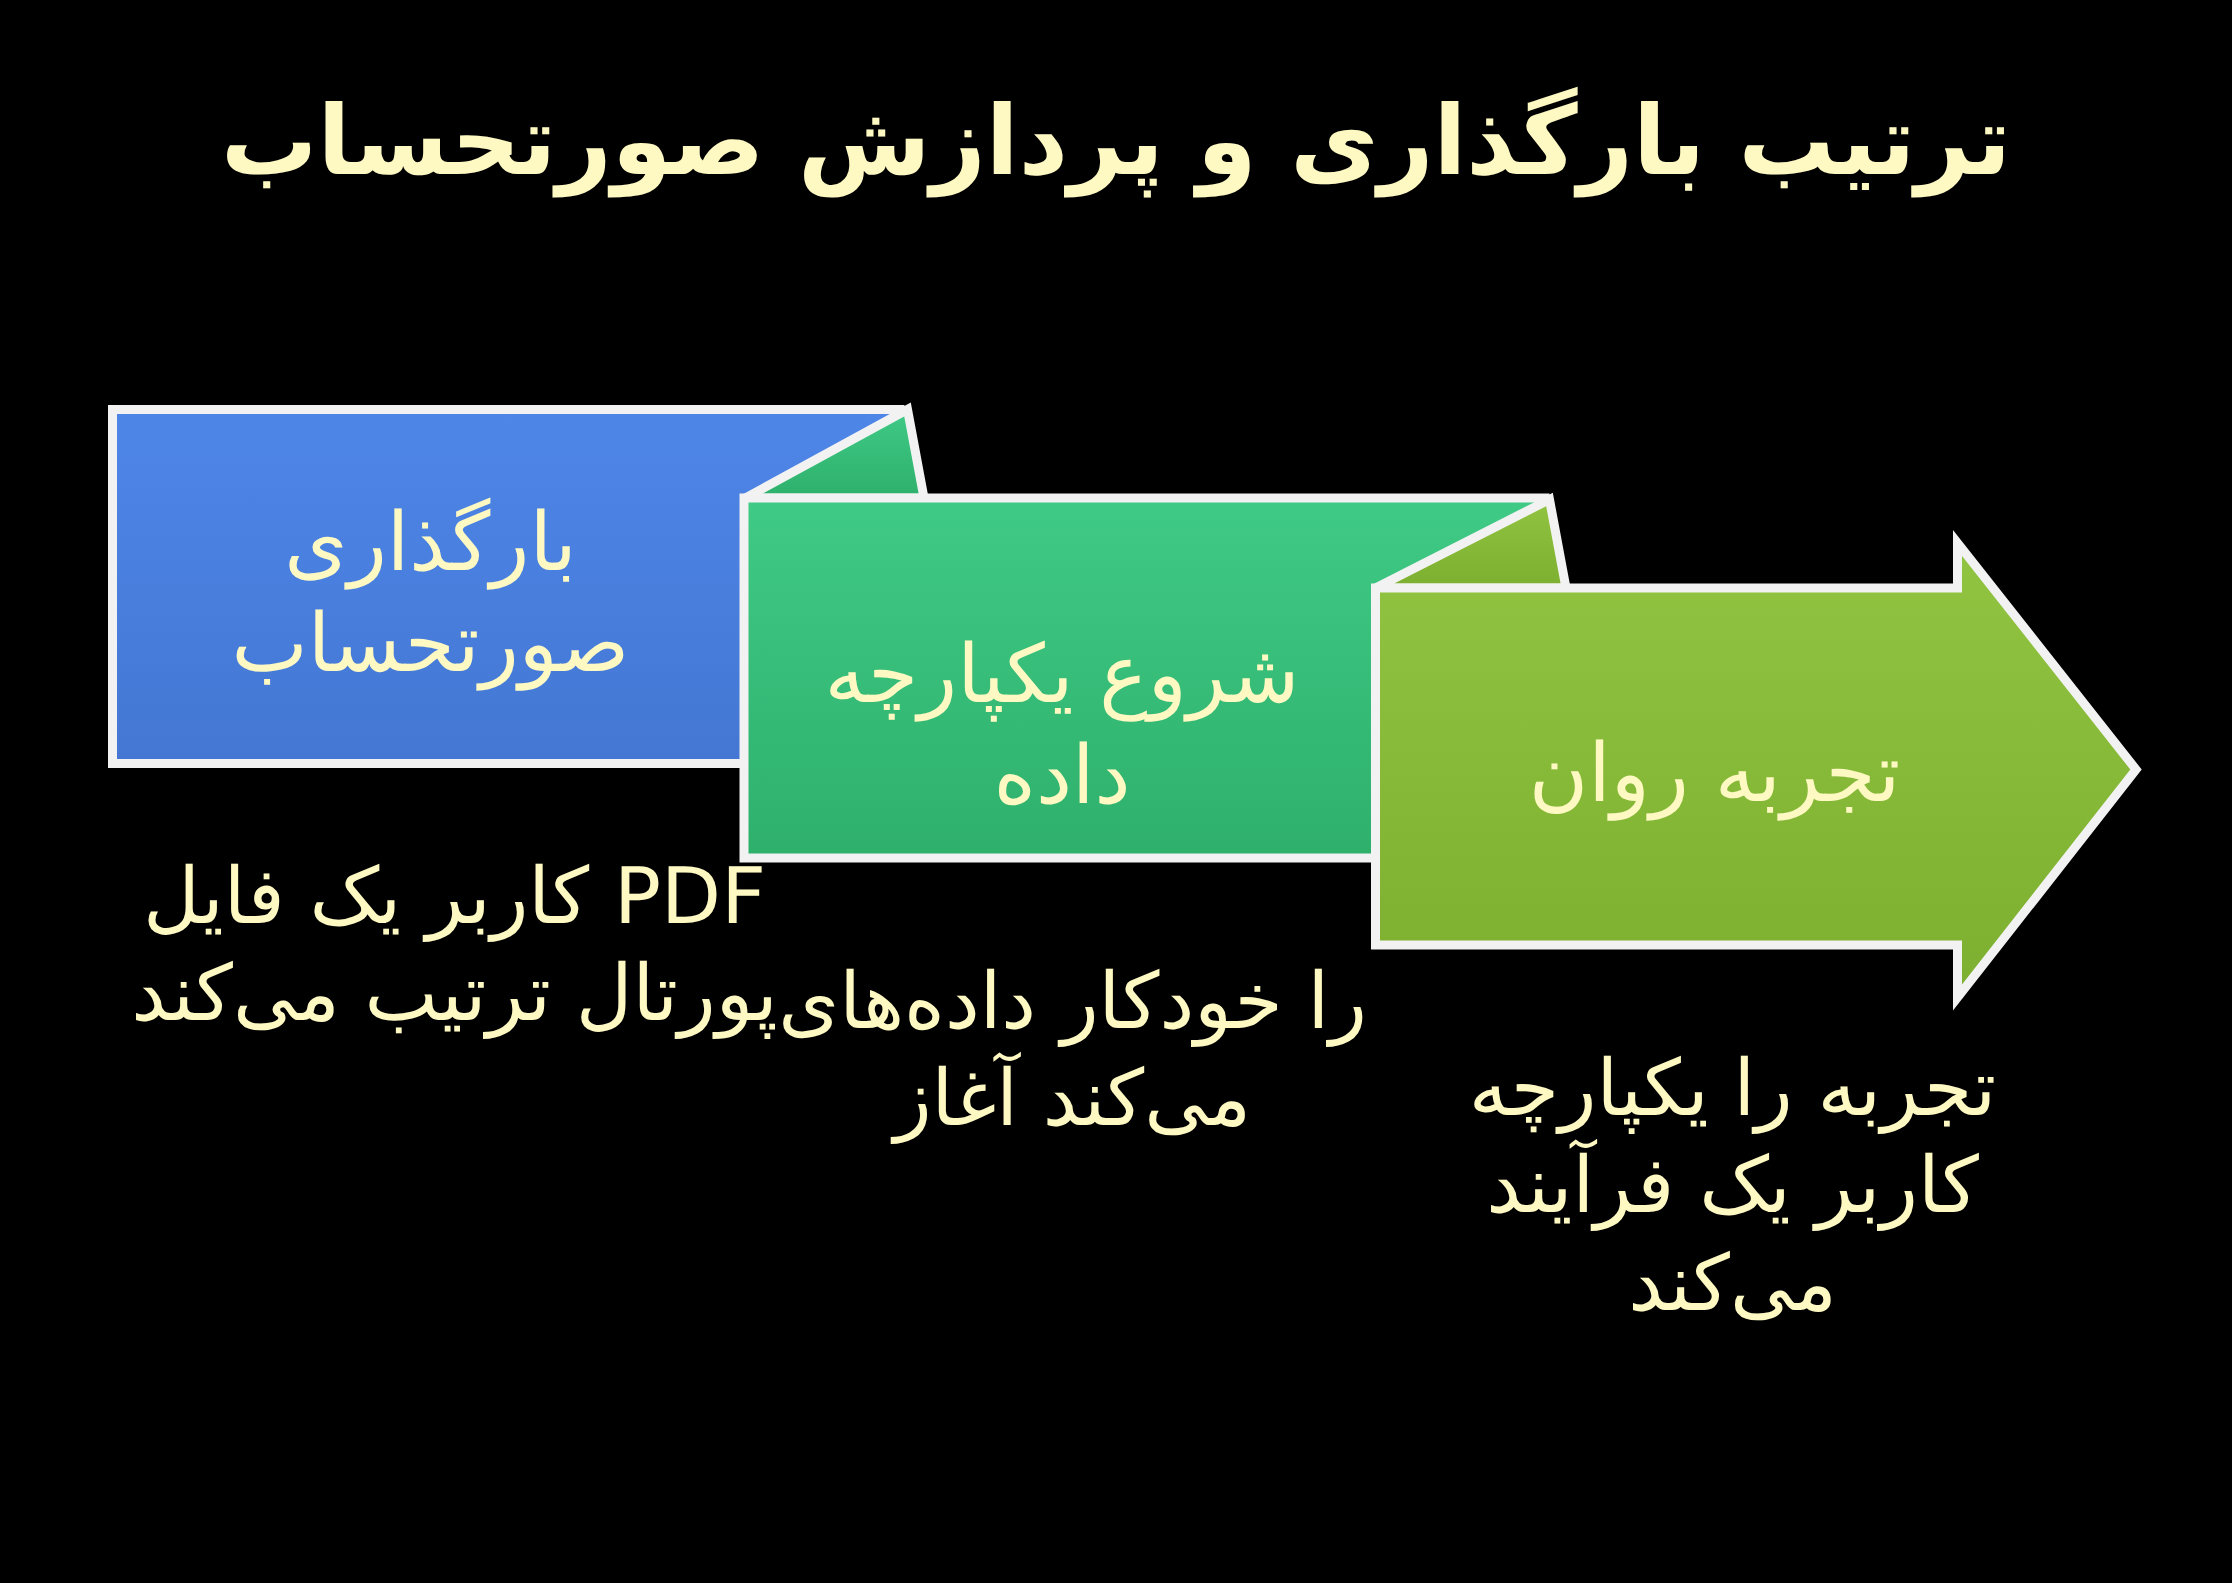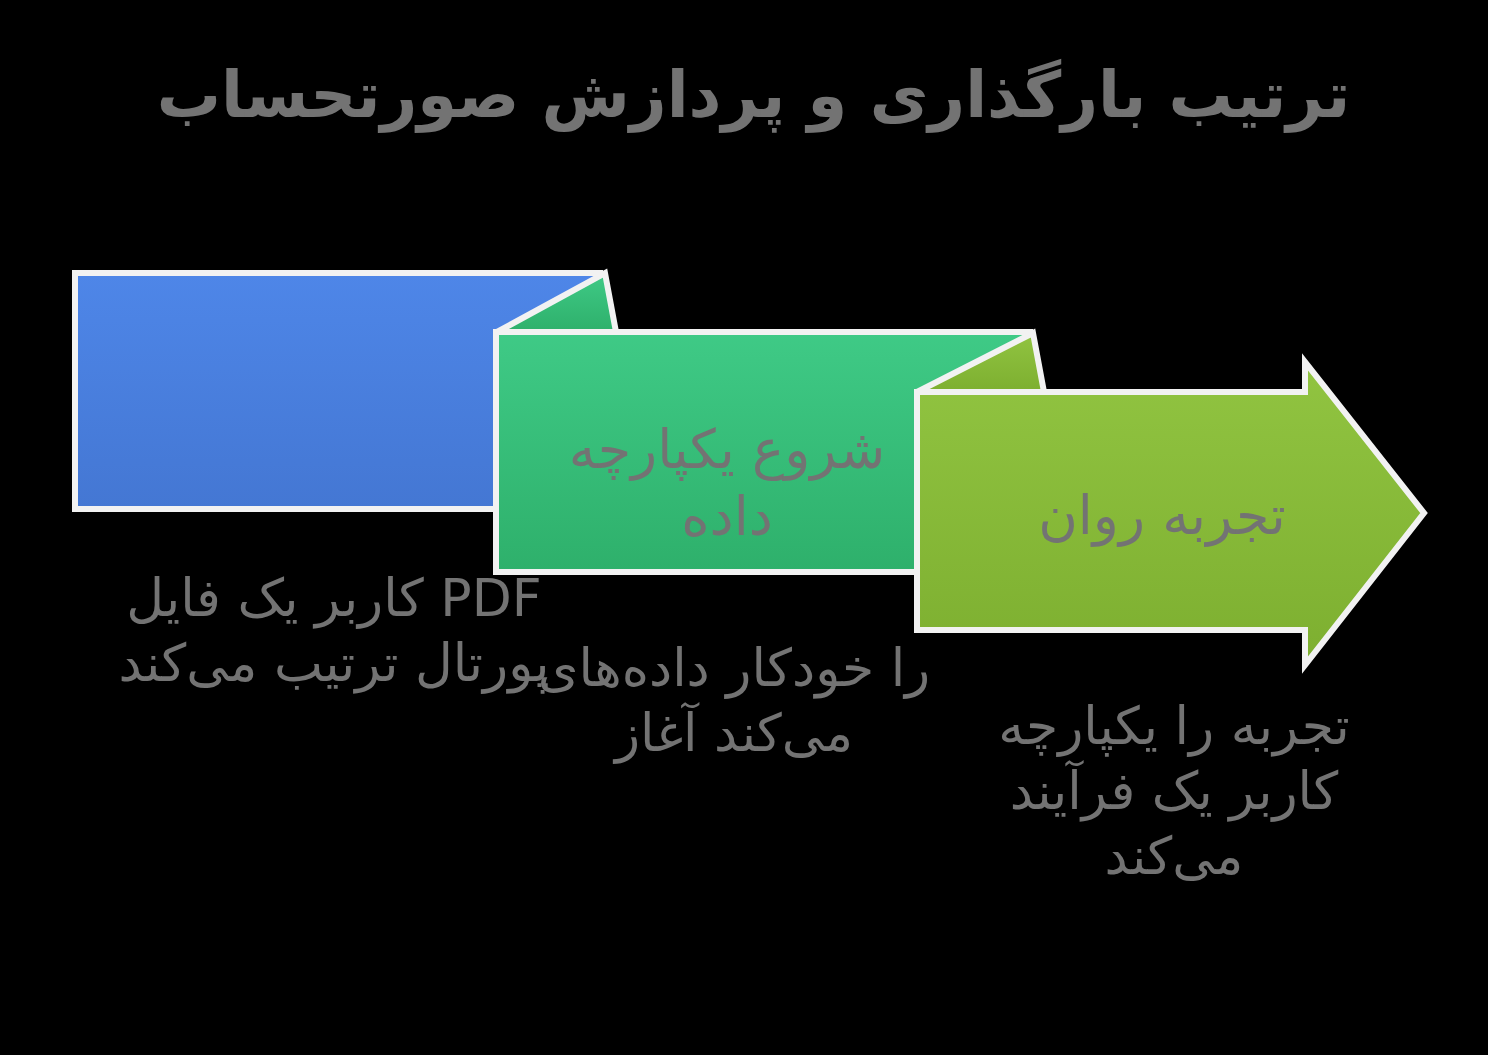--- a/index.html
+++ b/index.html
@@ -7,41 +7,41 @@
     width:1488px;height:1055px;
     background:#000;
     position:relative;
     overflow:hidden;
     font-family:"DejaVu Sans", sans-serif;
     color:#f2f2f2;
   }
   #stage{position:absolute;inset:0;width:1488px;height:1055px;}
   svg{position:absolute;left:0;top:0;}
   .outlined{stroke:#f2f2f2;stroke-width:6;stroke-linejoin:miter;}
-  .txt{position:absolute;color:#737373;padding-left:19px;}
+  .txt{position:absolute;color:#fef9c3;}
   .title{
     left:0;right:0;top:52px;
     text-align:center;
     font-size:64px;font-weight:bold;
     line-height:86px;
   }
   .shape-label{
     text-align:center;
     font-size:54px;
     line-height:67px;
   }
   .label-1{left:75px;top:328px;width:424px;}
   .label-2{left:496px;top:416px;width:424px;}
   .label-3{left:917px;top:482px;width:452px;}
   .desc{
     text-align:center;
     font-size:52px;
     line-height:65px;
   }
-  .desc-1{left:80px;top:566px;width:470px;}
+  .desc-1{left:68px;top:566px;width:470px;}
   .desc-2{left:480px;top:636px;width:470px;}
   .desc-3{left:925px;top:694px;width:460px;}
 </style>
 </head>
 <body>
 
 <div id="stage">
 
   <svg width="1488" height="1055" viewBox="0 0 1488 1055">
     <defs>
@@ -65,20 +65,24 @@
 
     <rect x="496" y="332" width="534" height="240" fill="url(#g2)" class="outlined"></rect>
 
     <polygon points="917,392 1033,333 1044,392" fill="url(#g3)" class="outlined"></polygon>
 
     <path d="M917,392 L1305,392 L1305,362 L1424,513 L1305,665 L1305,630 L917,630 Z" fill="url(#g3)" class="outlined"></path>
   </svg>
 
   <div class="txt title" dir="rtl">ترتیب بارگذاری و پردازش صورتحساب</div>
 
+  <div class="txt shape-label label-1" dir="rtl">
+    <div>بارگذاری</div>
+    <div>صورتحساب</div>
+  </div>
 
   <div class="txt shape-label label-2" dir="rtl">
     <div>شروع یکپارچه داده</div>
   </div>
 
   <div class="txt shape-label label-3" dir="rtl">
     <div>تجربه روان</div>
   </div>
 
   <div class="txt desc desc-1" dir="rtl">

